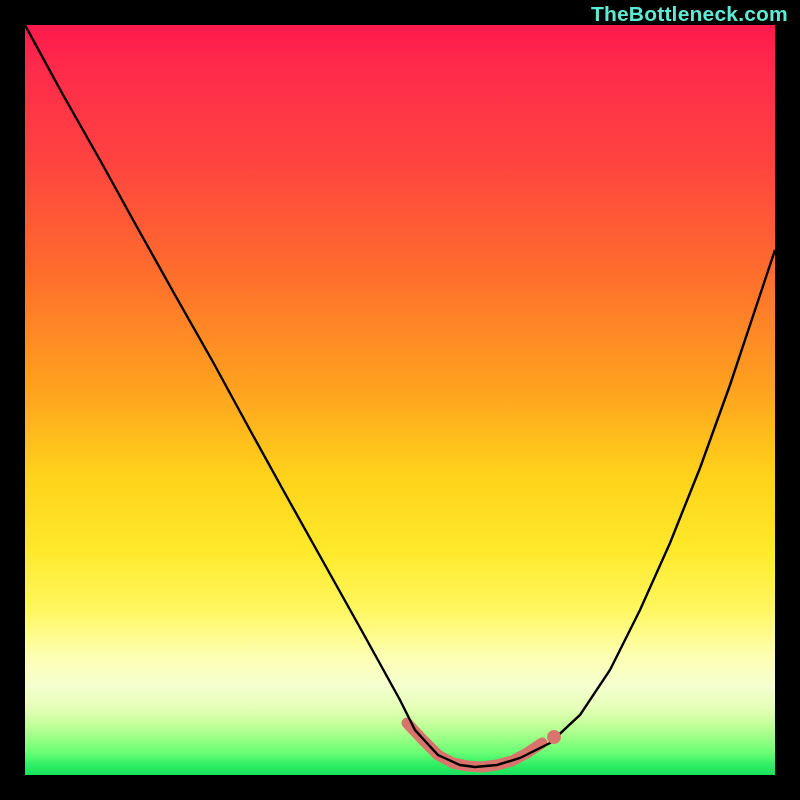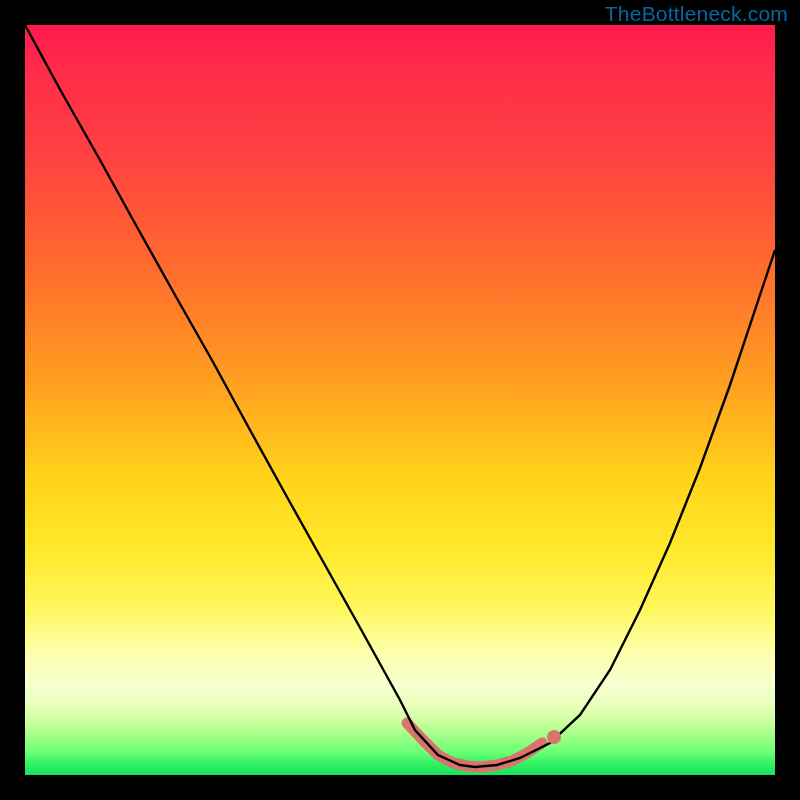--- a/index.html
+++ b/index.html
@@ -50,24 +50,24 @@
     position: absolute;
     left: 0;
     top: 0;
     width: 750px;
     height: 750px;
   }
   .watermark {
     position: absolute;
     top: 2px;
     right: 12px;
-    color: #0369a1;
+    color: #5eead4;
     font-size: 21px;
     letter-spacing: 0.2px;
-    font-weight: 400;
+    font-weight: 700;
     user-select: none;
   }
 </style>
 </head>
 <body>
 
 <div class="frame">
   <div class="watermark">TheBottleneck.com</div>
 
   <div class="plot">

